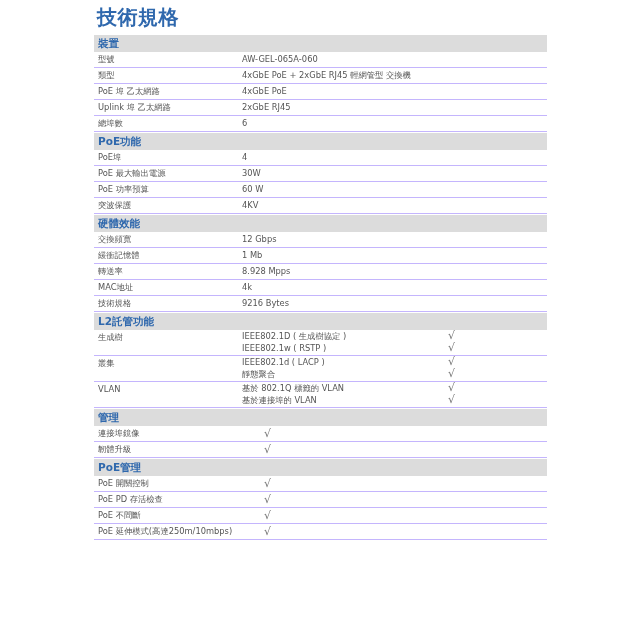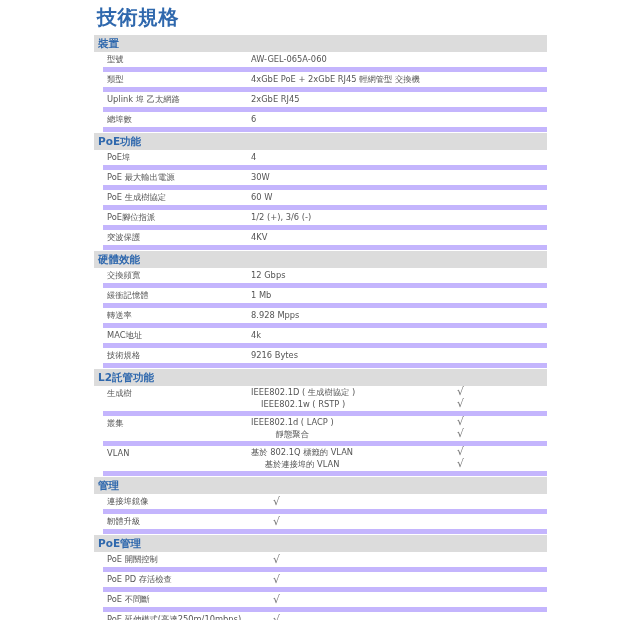--- a/index.html
+++ b/index.html
@@ -4,26 +4,26 @@
 <style>
   html, body { margin:0; padding:0; background:#ffffff; }
   body { width:620px; height:620px; position:relative; overflow:hidden;
          font-family:"DejaVu Sans", "Liberation Sans", sans-serif; }
   .title { position:absolute; left:97px; top:4px; font-size:20px; font-weight:bold;
            color:#2f68ad; letter-spacing:0.5px; }
   .table { position:absolute; left:94px; top:35px; width:453px; }
   .sec { background:#dcdcdc; height:17px; line-height:17px; padding-left:4px;
          font-size:10.5px; font-weight:bold; color:#2f68ad; margin-top:1px; }
   .sec:first-child { margin-top:0; }
-  .row { position:relative; height:15px; line-height:15px; border-bottom:5px solid #c4b5fd;
-         font-size:8.3px; color:#555555;margin-left:9px; }
+  .row { position:relative; height:15px; line-height:15px; border-bottom:1px solid #c4b5fd;
+         font-size:8.3px; color:#555555; }
   .row .k { position:absolute; left:4px; top:0; white-space:nowrap; }
   .row .v { position:absolute; left:148px; top:0; white-space:nowrap; }
   .row .c { position:absolute; left:170px; top:0; color:#777; font-size:11px; }
-  .row.multi { height:25px;text-align:center; }
+  .row.multi { height:25px; }
   .row.multi .k { top:1px; line-height:12px; }
   .row.multi .v { top:1px; line-height:11.5px; }
   .row.multi .v div { height:11.5px; }
   .row.multi .checks { position:absolute; left:354px; top:0px; line-height:12px; color:#777; font-size:11px; }
   .row.multi .checks div { height:12px; }
 </style>
 </head>
 <body>
 
 <div class="title">技術規格</div>
@@ -34,44 +34,44 @@
   <div class="row">
     <span class="k">型號</span>
     <span class="v">AW-GEL-065A-060</span>
   </div>
   <div class="row">
     <span class="k">類型</span>
     <span class="v">4xGbE PoE + 2xGbE RJ45  輕網管型 交換機</span>
   </div>
 
   <div class="row">
+    <span class="k">PoE 埠 乙太網路</span>
+    <span class="v">4xGbE PoE</span>
+  </div>
+  <div class="row">
     <span class="k">Uplink 埠 乙太網路</span>
     <span class="v">2xGbE RJ45</span>
   </div>
   <div class="row">
     <span class="k">總埠數</span>
     <span class="v">6</span>
   </div>
 
   <div class="sec">PoE功能</div>
   <div class="row">
     <span class="k">PoE埠</span>
     <span class="v">4</span>
   </div>
   <div class="row">
     <span class="k">PoE 最大輸出電源</span>
     <span class="v">30W</span>
   </div>
   <div class="row">
-    <span class="k">PoE 生成樹協定</span>
+    <span class="k">PoE 功率預算</span>
     <span class="v">60 W</span>
-  </div>
-  <div class="row">
-    <span class="k">PoE腳位指派</span>
-    <span class="v">1/2 (+), 3/6 (-)</span>
   </div>
   <div class="row">
     <span class="k">突波保護</span>
     <span class="v">4KV</span>
   </div>
 
   <div class="sec">硬體效能</div>
   <div class="row">
     <span class="k">交換頻寬</span>
     <span class="v">12 Gbps</span>

